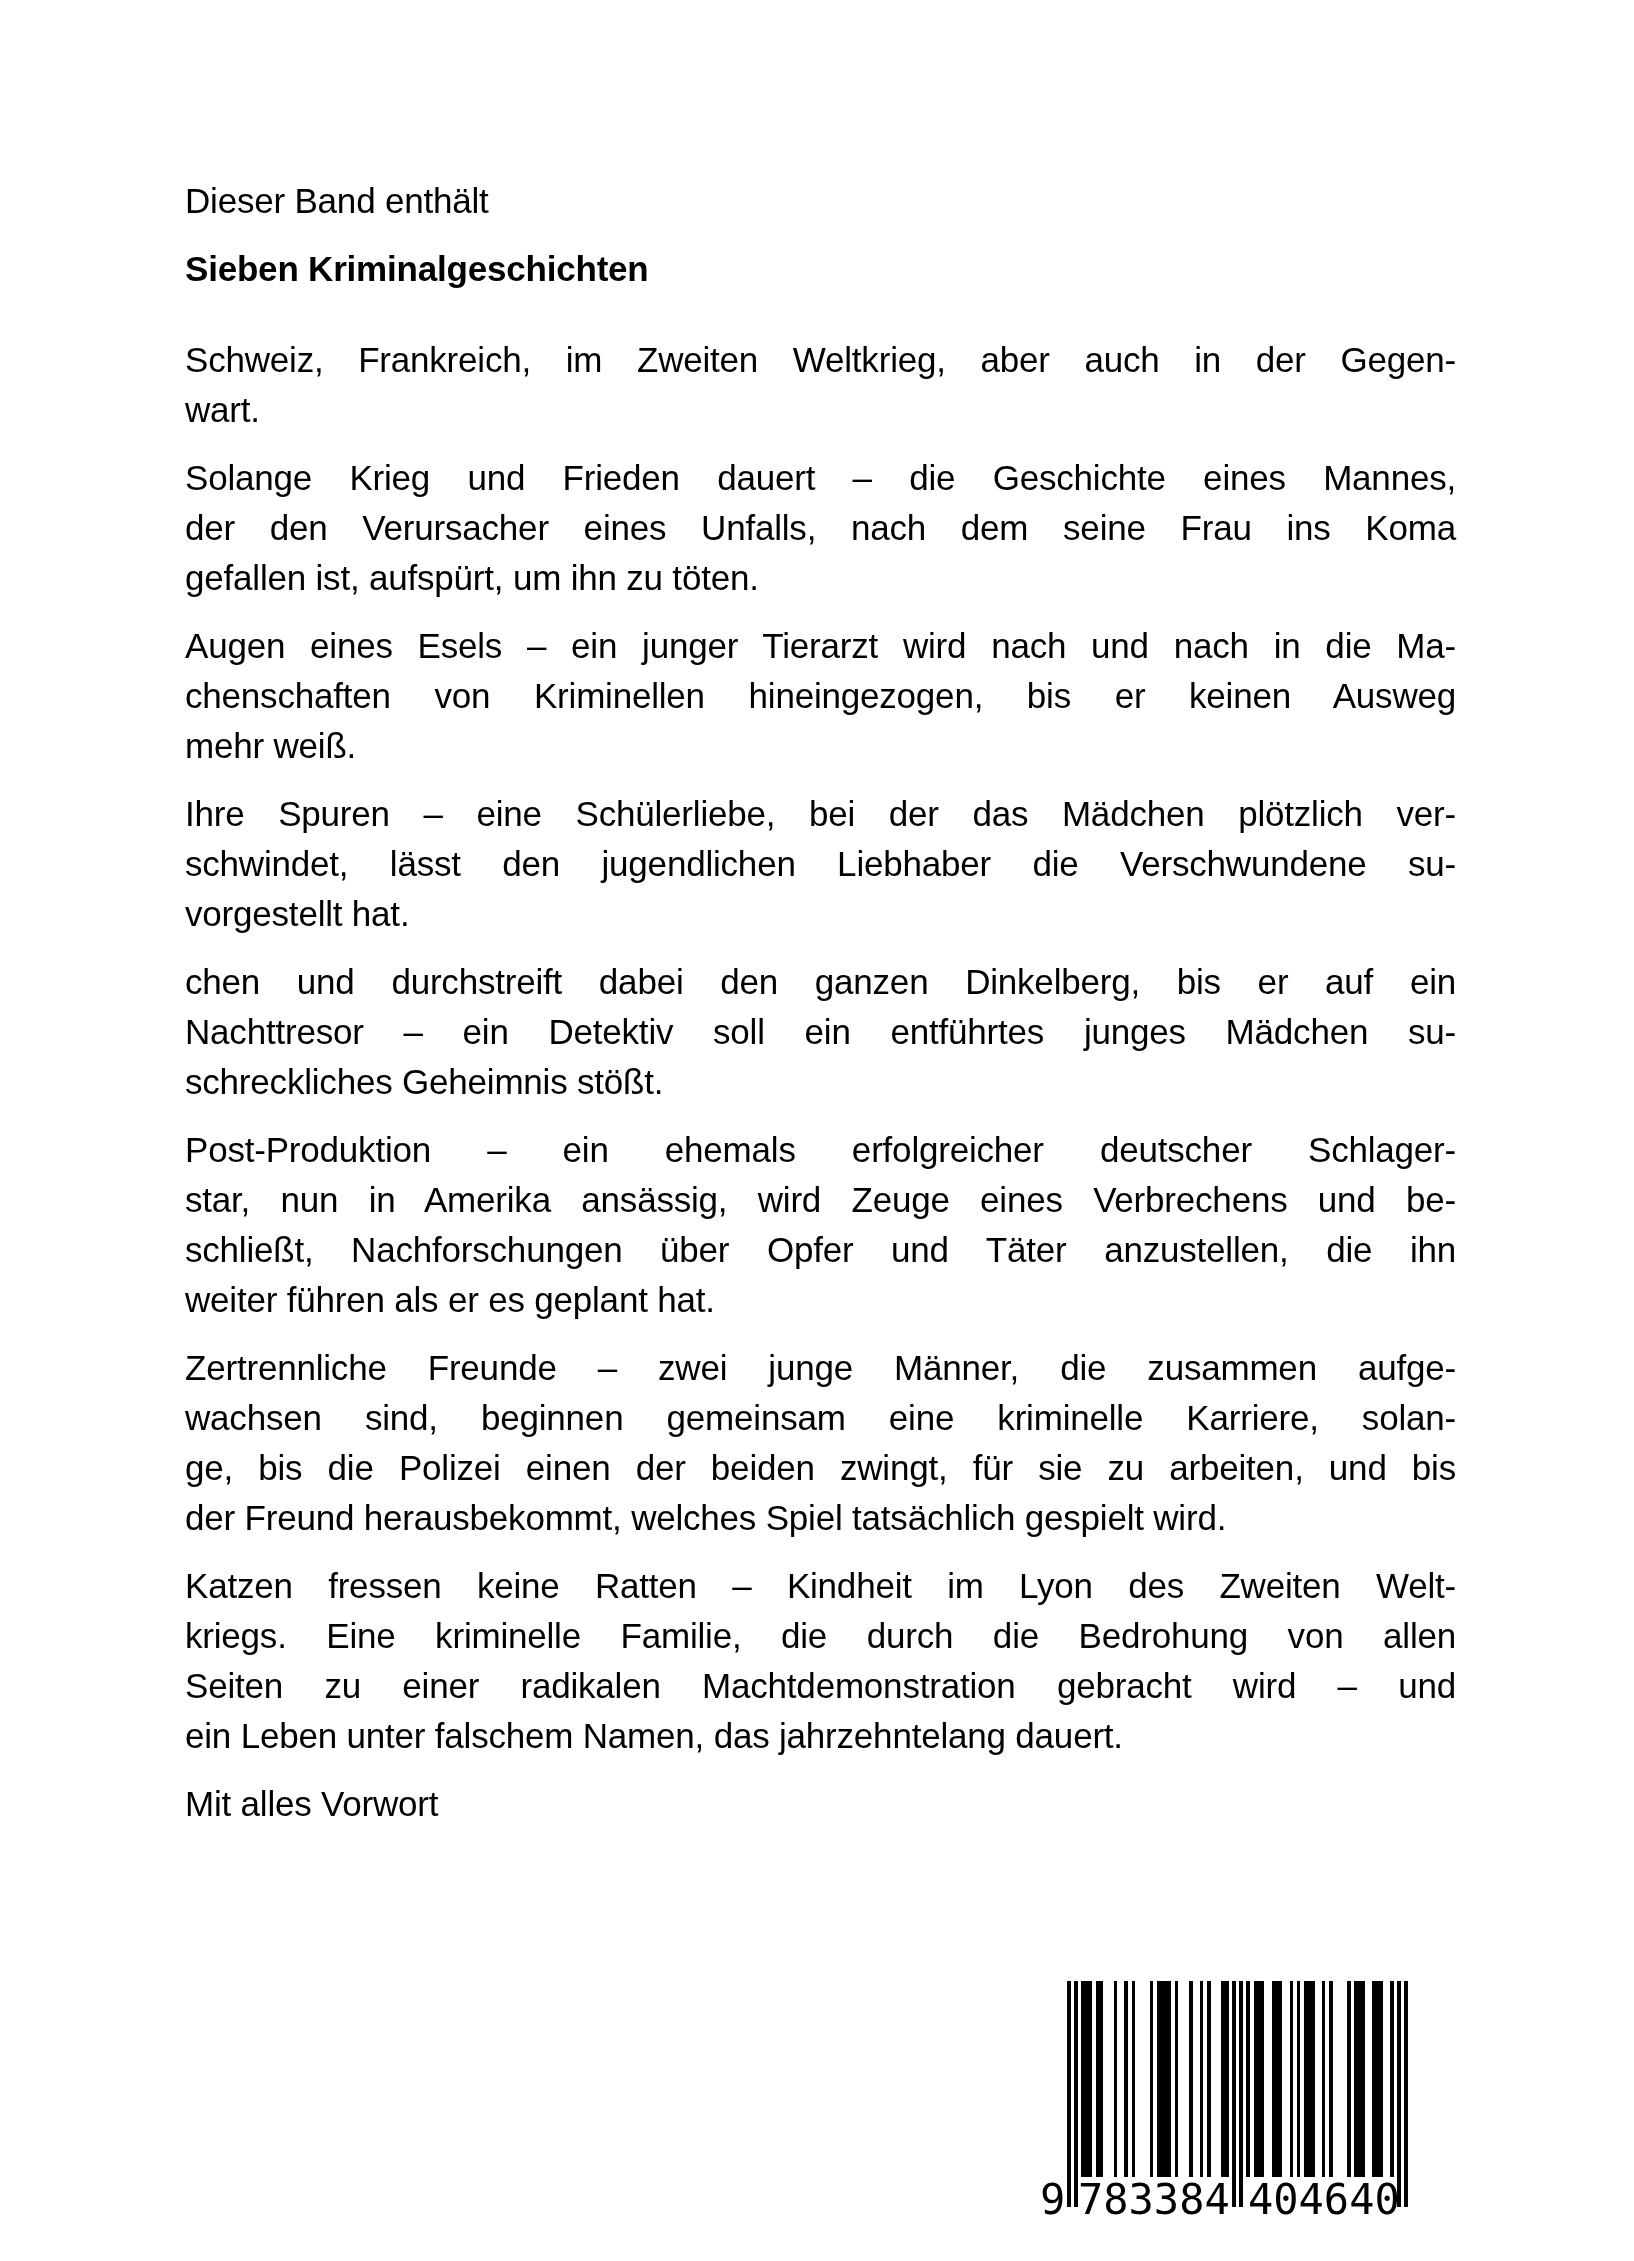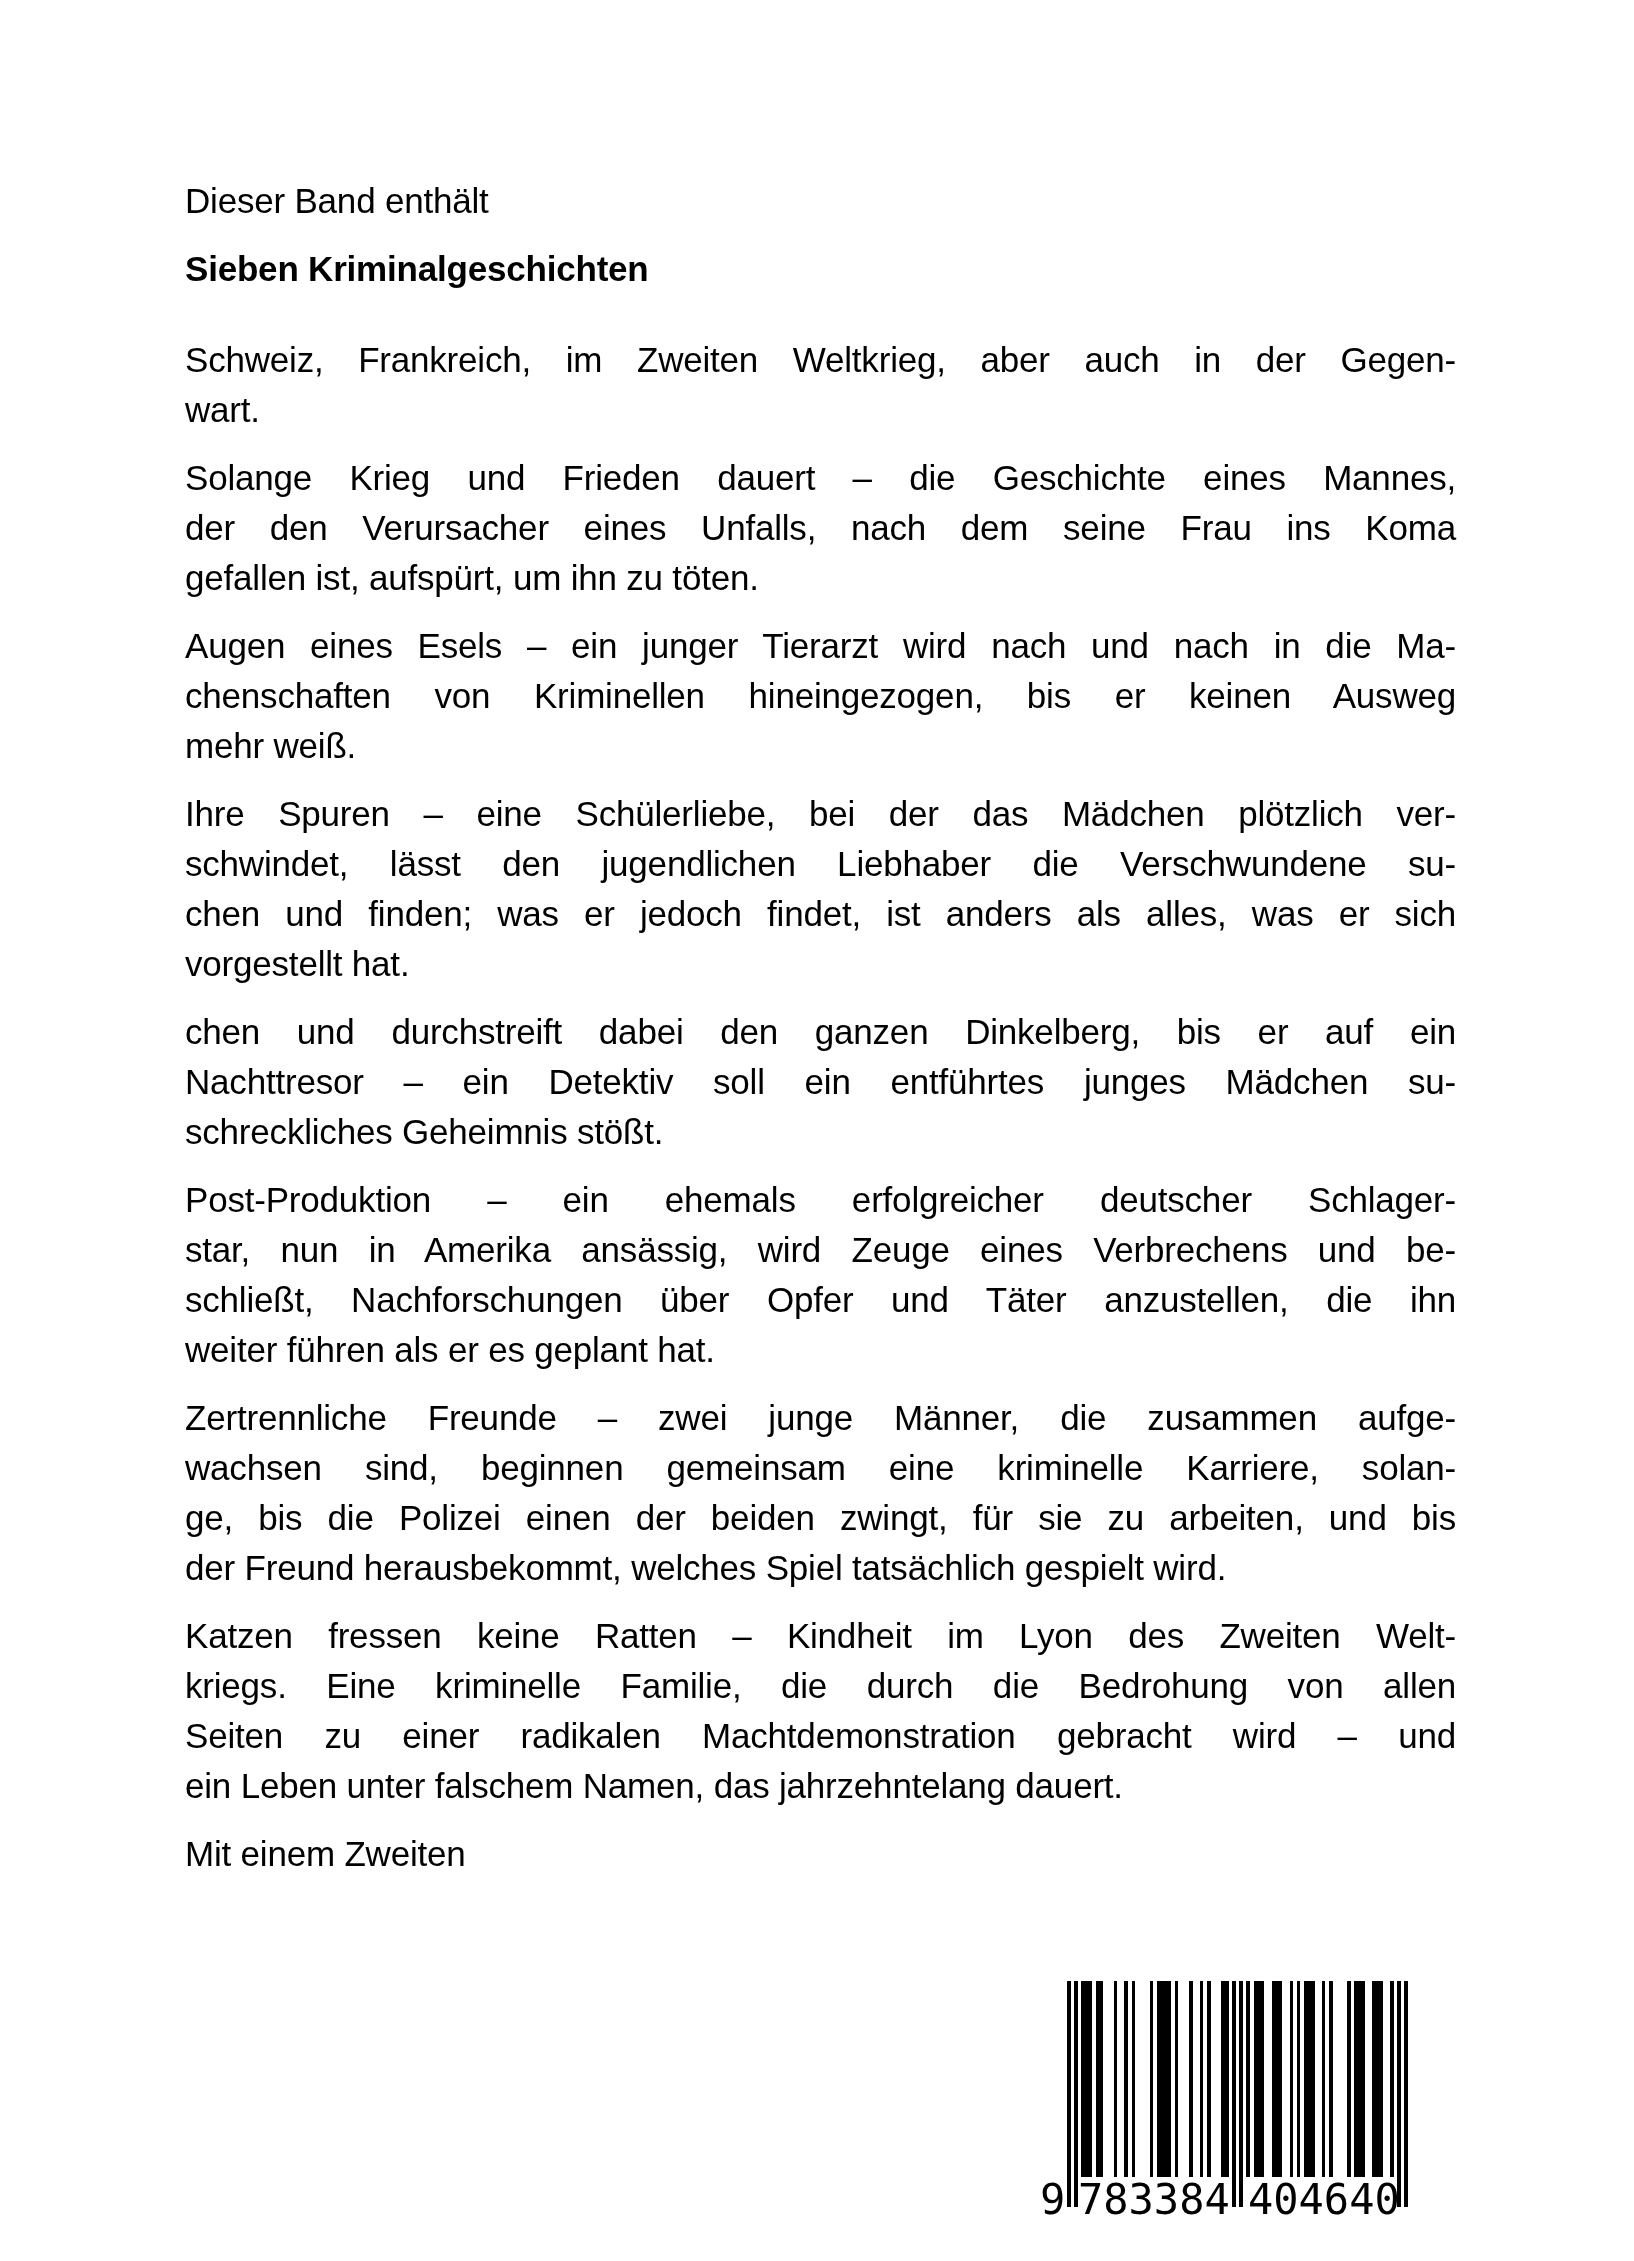--- a/index.html
+++ b/index.html
@@ -86,21 +86,20 @@
 
     <div class="para">
       <div class="line">Augen eines Esels – ein junger Tierarzt wird nach und nach in die Ma-</div>
       <div class="line">chenschaften von Kriminellen hineingezogen, bis er keinen Ausweg</div>
       <div class="line">mehr weiß.</div>
     </div>
 
     <div class="para">
       <div class="line">Ihre Spuren – eine Schülerliebe, bei der das Mädchen plötzlich ver-</div>
       <div class="line">schwindet, lässt den jugendlichen Liebhaber die Verschwundene su-</div>
-      <div class="line">chen und finden; was er jedoch findet, ist anders als alles, was er sich</div>
       <div class="line">vorgestellt hat.</div>
     </div>
 
     <div class="para">
       <div class="line">chen und durchstreift dabei den ganzen Dinkelberg, bis er auf ein</div>
       <div class="line">Nachttresor – ein Detektiv soll ein entführtes junges Mädchen su-</div>
       <div class="line">schreckliches Geheimnis stößt.</div>
     </div>
 
     <div class="para">
@@ -117,21 +116,21 @@
       <div class="line">der Freund herausbekommt, welches Spiel tatsächlich gespielt wird.</div>
     </div>
 
     <div class="para">
       <div class="line">Katzen fressen keine Ratten – Kindheit im Lyon des Zweiten Welt-</div>
       <div class="line">kriegs. Eine kriminelle Familie, die durch die Bedrohung von allen</div>
       <div class="line">Seiten zu einer radikalen Machtdemonstration gebracht wird – und</div>
       <div class="line">ein Leben unter falschem Namen, das jahrzehntelang dauert.</div>
     </div>
 
-    <div class="closing">Mit einem Zweiten</div>
+    <div class="closing">Mit alles Vorwort</div>
 
   </div>
 
   <div class="barcode">
     <svg viewBox="0 0 95 53" preserveAspectRatio="none" xmlns="http://www.w3.org/2000/svg">
         <rect x="0" y="0" width="1" height="53"></rect>
         <rect x="2" y="0" width="1" height="53"></rect>
         <rect x="4" y="0" width="3" height="46"></rect>
         <rect x="8" y="0" width="2" height="46"></rect>
         <rect x="13" y="0" width="1" height="46"></rect>

